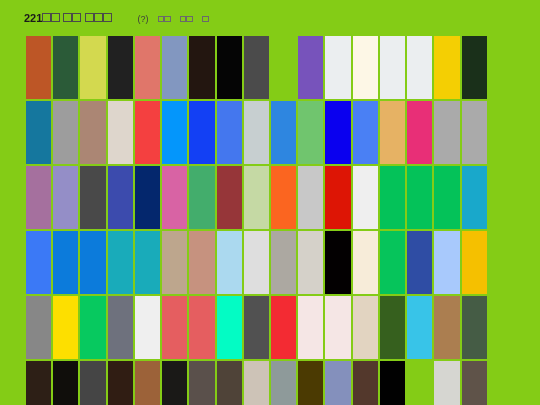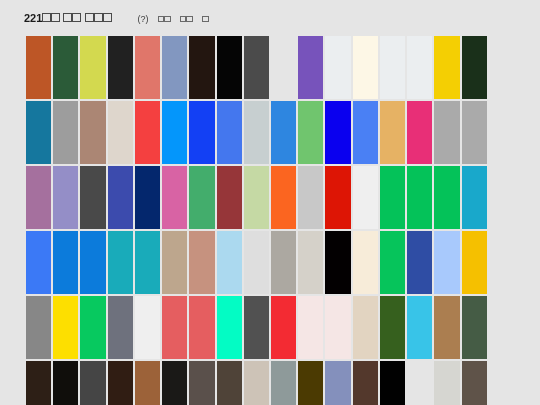--- a/index.html
+++ b/index.html
@@ -11,21 +11,21 @@
     width: 540px;
     height: 405px;
     overflow: hidden;
     font-family: "Liberation Sans", sans-serif;
     -webkit-font-smoothing: antialiased;
   }
   .page {
     position: relative;
     width: 540px;
     height: 405px;
-    background: #e5e5e5;
+    background: #84cc16;
   }
   
   .header {
     position: absolute;
     left: 24px;
     top: 12px;
     height: 16px;
     display: flex;
     align-items: baseline;
     white-space: nowrap;

